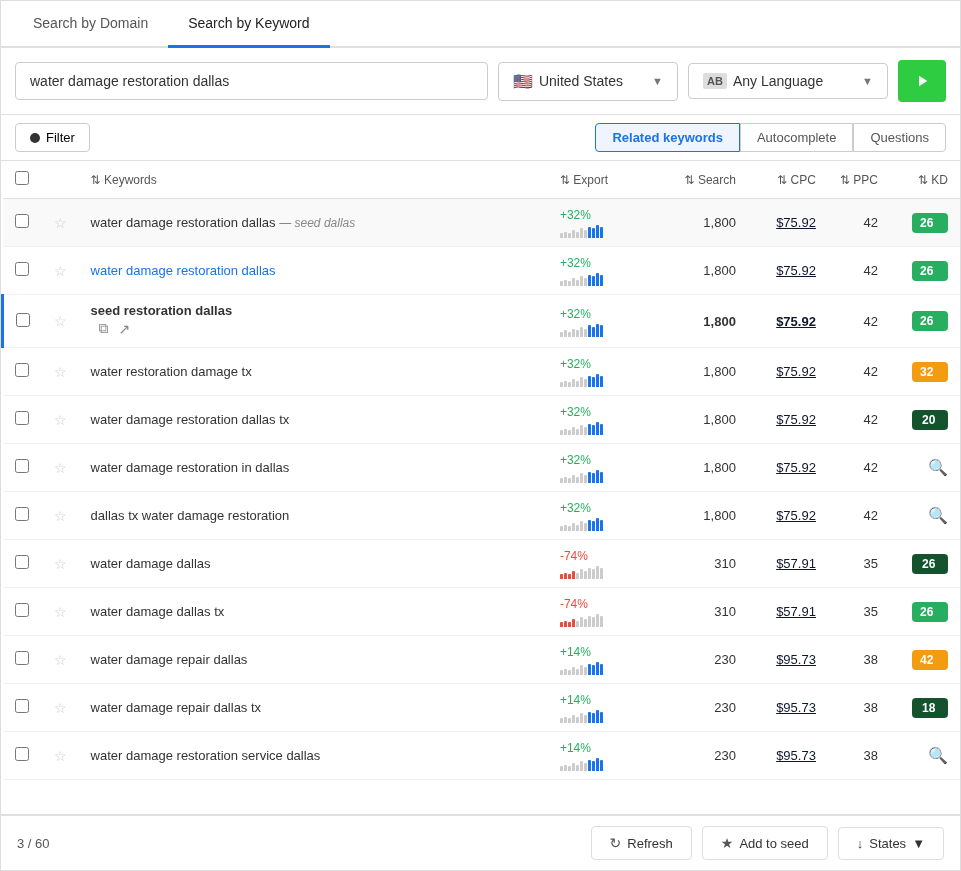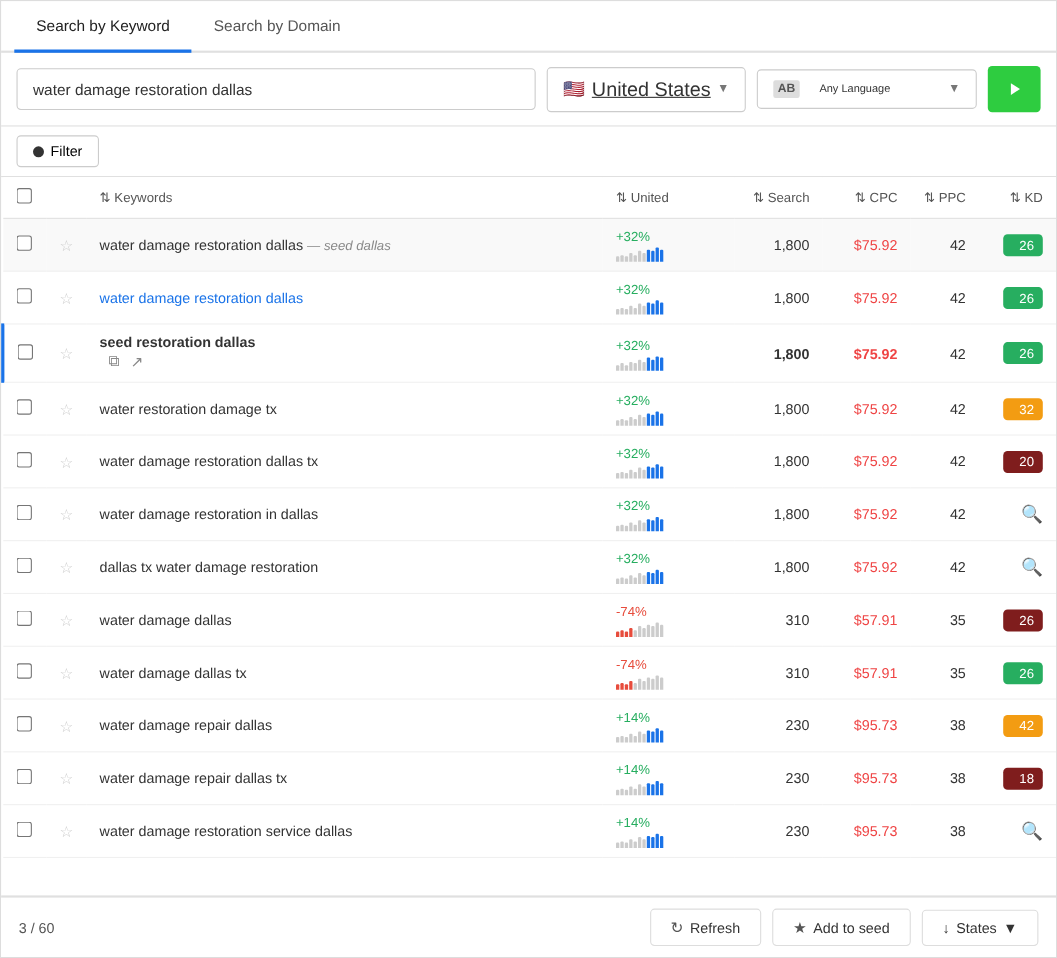--- a/index.html
+++ b/index.html
@@ -9,25 +9,25 @@
     
     .tabs { display: flex; border-bottom: 2px solid #e0e0e0; padding: 0 12px; }
     .tab { padding: 14px 20px; cursor: pointer; font-size: 14px; color: #555; border-bottom: 3px solid transparent; margin-bottom: -2px; }
     .tab.active { color: #222; border-bottom: 3px solid #1a73e8; font-weight: 500; }
 
     
     .search-bar { display: flex; align-items: center; padding: 12px 14px; gap: 10px; border-bottom: 1px solid #e0e0e0; }
     .keyword-input { flex: 1; padding: 10px 14px; border: 1px solid #ccc; border-radius: 4px; font-size: 14px; color: #333; }
     .country-select { display: flex; align-items: center; gap: 6px; padding: 9px 14px; border: 1px solid #ccc; border-radius: 4px; min-width: 180px; cursor: pointer; }
     .country-select .flag { font-size: 16px; }
-    .country-select .label { font-size: 18px; color: #333; flex: 1; text-decoration: underline; }
+    .country-select .label { font-size: 14px; color: #333; flex: 1; }
     .country-select .arrow { color: #777; font-size: 11px; }
     .language-select { display: flex; align-items: center; gap: 6px; padding: 9px 14px; border: 1px solid #ccc; border-radius: 4px; min-width: 200px; cursor: pointer; }
     .language-select .lang-icon { font-size: 14px; color: #555; background: #ddd; padding: 2px 4px; border-radius: 2px; font-weight: bold; font-size: 11px; }
-    .language-select .label { font-size: 10px; color: #333; flex: 1; margin-left: 12px; }
+    .language-select .label { font-size: 14px; color: #333; flex: 1; }
     .language-select .arrow { color: #777; font-size: 11px; }
     .search-btn { background: #2ecc40; border: none; border-radius: 4px; width: 48px; height: 42px; cursor: pointer; display: flex; align-items: center; justify-content: center; }
     .search-btn svg { fill: white; }
 
     
     .filter-bar { display: flex; align-items: center; justify-content: space-between; padding: 8px 14px; border-bottom: 1px solid #e0e0e0; }
     .filter-btn { display: flex; align-items: center; gap: 6px; padding: 6px 14px; border: 1px solid #ccc; border-radius: 4px; cursor: pointer; background: #fff; font-size: 13px; }
     .filter-dot { width: 10px; height: 10px; background: #333; border-radius: 50%; }
     .keyword-type-tabs { display: flex; gap: 0; }
     .ktype-tab { padding: 6px 16px; border: 1px solid #ccc; cursor: pointer; font-size: 13px; background: #fff; color: #555; }
@@ -59,27 +59,27 @@
     .keyword-text { color: #333; font-size: 13px; }
     .keyword-text.blue { color: #1a73e8; }
     .keyword-text.bold { font-weight: 700; }
     .seed-label { color: #888; font-size: 12px; font-style: italic; }
 
     .trend-positive { color: #27ae60; font-size: 12px; font-weight: 500; }
     .trend-negative { color: #e74c3c; font-size: 12px; font-weight: 500; }
 
     .search-val { color: #333; font-size: 13px; }
     .search-val.bold { font-weight: 700; }
-    .cpc-val { color: #ef4444; font-size: 13px; }
+    .cpc-val { color: #0f172a; font-size: 13px; text-decoration: underline; }
     .cpc-val.bold { font-weight: 700; }
     .ppc-val { color: #333; font-size: 13px; }
 
-    .kd-badge { display: inline-block; padding: 3px 8px; border-radius: 4px; color: white; font-weight: 400; font-size: 12px; min-width: 36px; text-align: right; }
+    .kd-badge { display: inline-block; padding: 3px 8px; border-radius: 4px; color: white; font-weight: 700; font-size: 12px; min-width: 36px; text-align: left; }
     .kd-green { background: #27ae60; }
-    .kd-light-green { background: #7f1d1d; padding-left: 10px; }
+    .kd-light-green { background: #14532d; padding-left: 10px; }
     .kd-orange { background: #f39c12; }
     .kd-search-icon { color: #555; font-size: 16px; }
 
     .row-actions { display: flex; align-items: center; gap: 6px; margin-left: 6px; }
     .row-action-btn { background: none; border: none; cursor: pointer; color: #888; font-size: 14px; padding: 2px; }
 
     
     .bottom-bar { display: flex; align-items: center; justify-content: flex-end; padding: 10px 16px; border-top: 2px solid #e0e0e0; background: #fff; gap: 10px; }
     .bottom-count { margin-right: auto; color: #555; font-size: 13px; }
     .bottom-btn { display: flex; align-items: center; gap: 6px; padding: 8px 18px; border: 1px solid #ddd; border-radius: 4px; background: #fff; cursor: pointer; font-size: 13px; color: #333; }
@@ -91,22 +91,22 @@
 
     .mini-sparkline { display: flex; align-items: flex-end; gap: 1px; height: 16px; }
     .mini-sparkline span { display: inline-block; width: 3px; background: #aaa; border-radius: 1px 1px 0 0; }
   </style>
 </head>
 <body>
 
 <div class="container">
 
   <div class="tabs">
+    <div class="tab">Search by Domain</div>
     <div class="tab active">Search by Keyword</div>
-    <div class="tab">Search by Domain</div>
   </div>
 
   <div class="search-bar">
     <input class="keyword-input" type="text" value="water damage restoration dallas" style="">
     <div class="country-select">
       <span class="flag">🇺🇸</span>
       <span class="label">United States</span>
       <span class="arrow">▼</span>
     </div>
     <div class="language-select">
@@ -119,30 +119,35 @@
           <path d="M8 5v14l11-7z"></path>
         </svg>
     </button>
   </div>
 
   <div class="filter-bar">
     <button class="filter-btn">
       <span class="filter-dot"></span>
       <span>Filter</span>
     </button>
+    <div class="keyword-type-tabs">
+      <div class="ktype-tab active">Related keywords</div>
+      <div class="ktype-tab">Autocomplete</div>
+      <div class="ktype-tab">Questions</div>
+    </div>
   </div>
 
   <div class="table-wrapper">
     <table>
       <thead>
         <tr>
           <th class="checkbox-cell"><input type="checkbox" style=""></th>
           <th class="star-cell"></th>
           <th><span>⇅</span> <span>Keywords</span></th>
-          <th><span>⇅</span> <span>United</span></th>
+          <th><span>⇅</span> <span>Export</span></th>
           <th class="right"><span>⇅</span> <span>Search</span></th>
           <th class="right"><span>⇅</span> <span>CPC</span></th>
           <th class="right"><span>⇅</span> <span>PPC</span></th>
           <th class="right"><span>⇅</span> <span>KD</span></th>
         </tr>
       </thead>
       <tbody id="table-body">
       <tr class="seed-row">
     <td class="checkbox-cell" style=""><input type="checkbox" style=""></td>
     <td class="star-cell"><span class="star-icon">☆</span></td>

